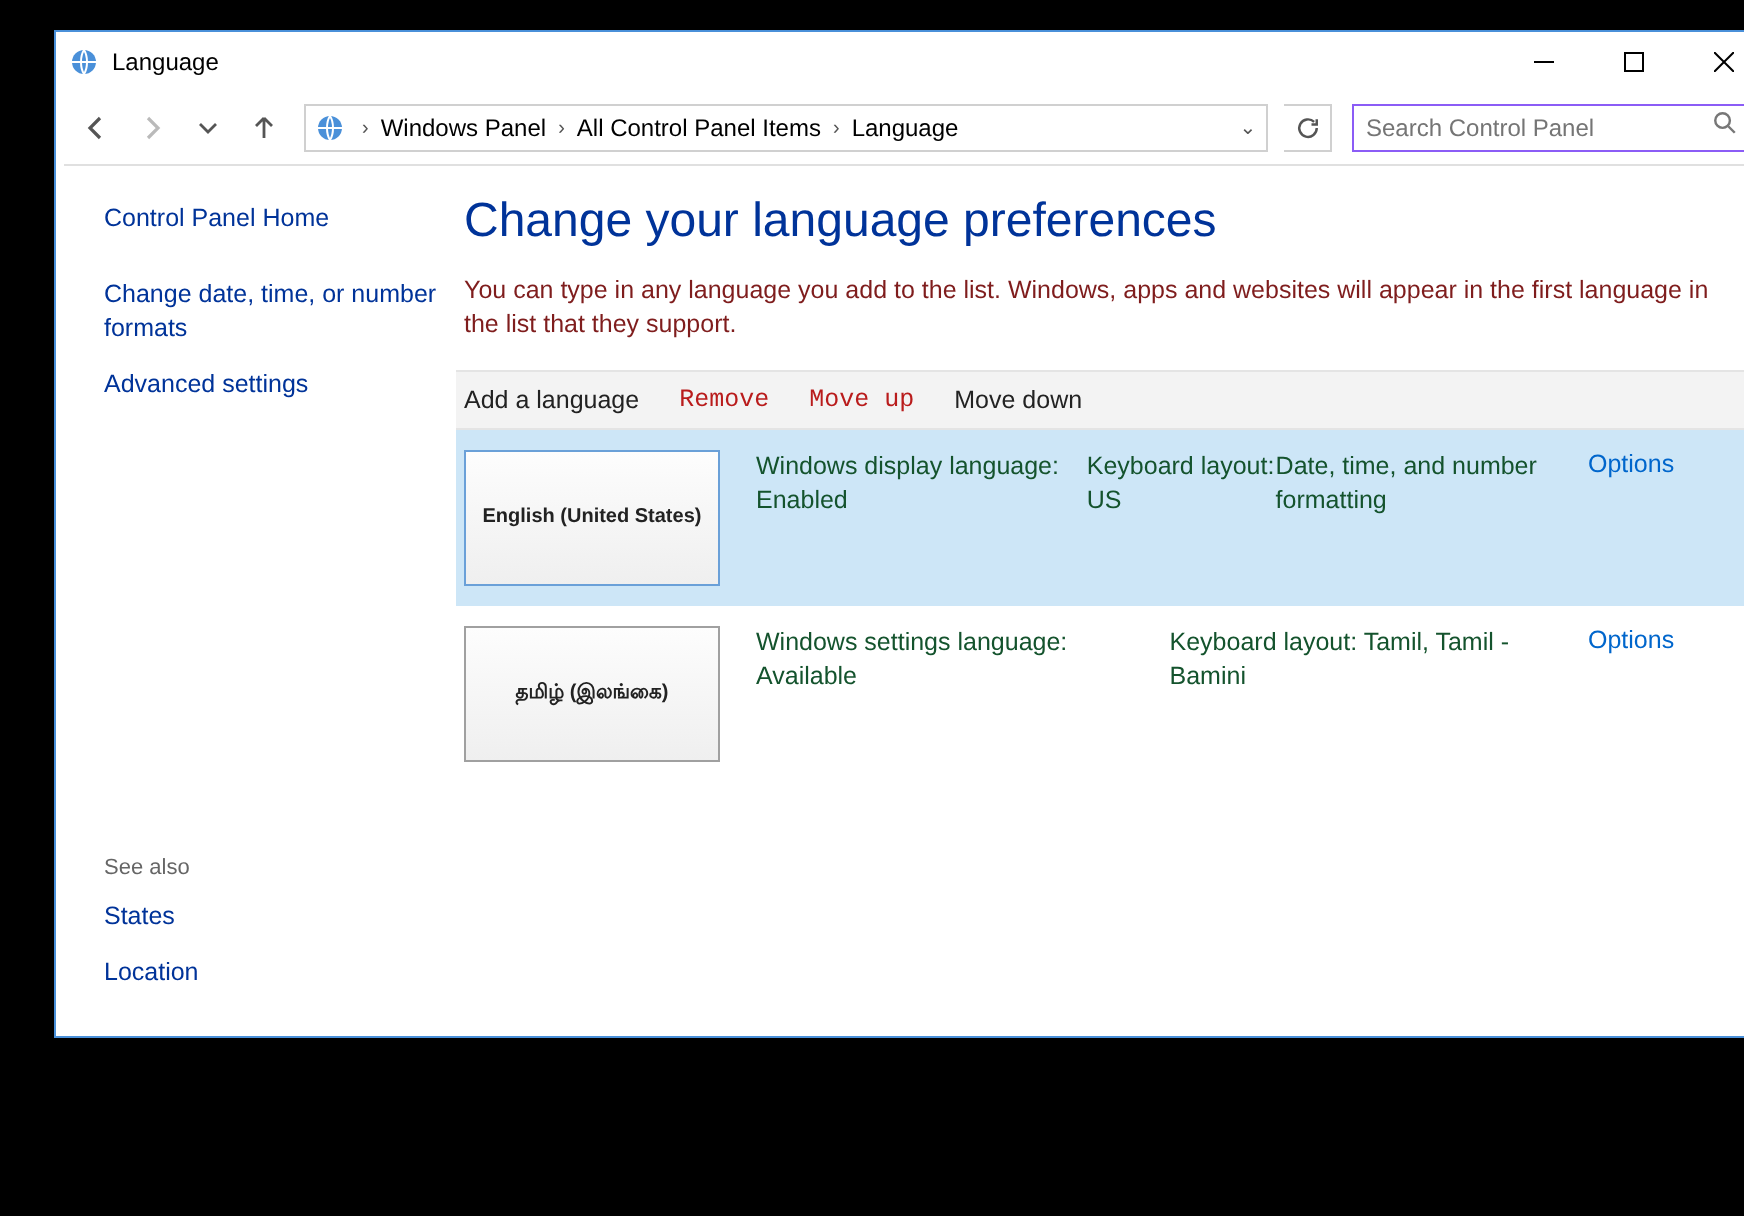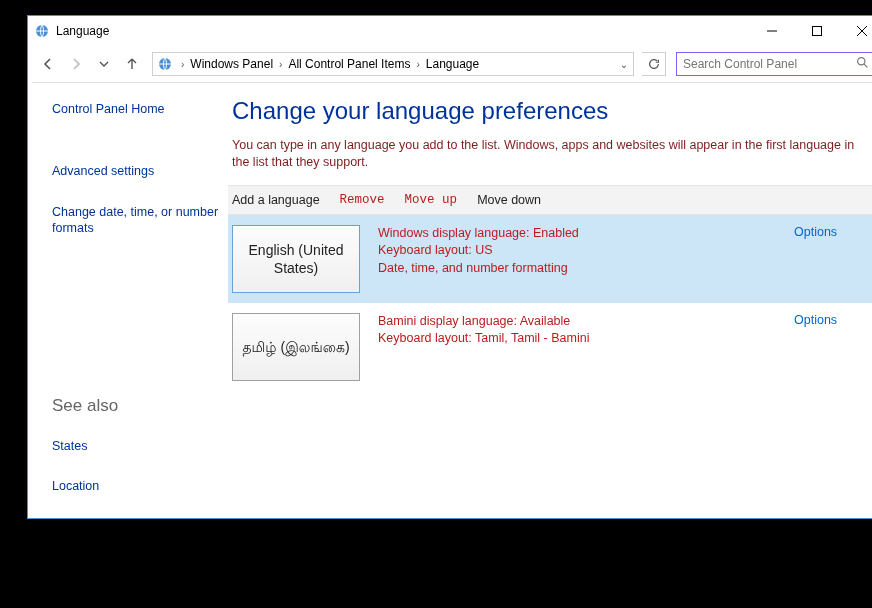--- a/index.html
+++ b/index.html
@@ -22,36 +22,36 @@
   .chev { font-size: 10px; color: #555; padding: 0 4px; }
   .addr-spacer { flex: 1; }
   .addr-drop { width: 18px; text-align: center; color: #555; font-size: 10px; }
   .refresh-btn { width: 24px; height: 24px; border: 1px solid #d0d0d0; border-left: none; display: flex; align-items: center; justify-content: center; }
   .search-box { width: 200px; height: 24px; border: 1px solid #8b5cf6; margin-left: 6px; display: flex; align-items: center; padding: 0 6px; }
   .search-box input { border: none; outline: none; flex: 1; font-size: 12px; color: #666; background: transparent; }
   .search-icon { color: #666; }
   .sep-line { border-bottom: 1px solid #e0e0e0; margin: 0 4px; }
   
   .content { flex: 1; display: flex; overflow: hidden; }
-  .sidebar { width: 200px; padding: 18px 8px 12px 24px; display: flex; flex-direction: column; font-size: 12.5px; gap: 12px; }
+  .sidebar { width: 200px; padding: 18px 8px 12px 24px; display: flex; flex-direction: column; font-size: 12.5px; }
   .sidebar a { color: #003399; text-decoration: none; display: block; margin-bottom: 12px; line-height: 1.3; }
   .sidebar .spacer { flex: 1; }
-  .sidebar .see-also { color: #666; font-size: 17px; margin-bottom: 10px; }
+  .sidebar .see-also { color: #666; font-size: 11px; margin-bottom: 10px; }
   .main { flex: 1; padding: 14px 0 0 0; display: flex; flex-direction: column; }
   .main h1 { color: #003399; font-weight: normal; font-size: 24px; margin-bottom: 12px; padding-left: 4px; }
   .main .desc { font-size: 12.5px; color: #7f1d1d; line-height: 1.35; margin-bottom: 14px; padding-left: 4px; padding-right: 12px; }
   .toolbar { background: #f3f3f3; border-top: 1px solid #e4e4e4; border-bottom: 1px solid #e4e4e4; height: 30px; display: flex; align-items: center; padding-left: 4px; gap: 20px; font-size: 12.5px; }
   .toolbar .tbtn { color: #222; cursor: default; }
   .toolbar .tbtn.disabled { color: #b91c1c; font-family: Liberation Mono, monospace; }
   .lang-list { flex: 1; overflow: auto; }
   .lang-row { display: flex; align-items: stretch; min-height: 88px; padding: 10px 0; }
   .lang-row.selected { background: #cde6f7; }
-  .lang-tile { width: 128px; margin: 0 8px 0 4px; border: 1px solid #a0a0a0; background: linear-gradient(#fdfdfd,#efefef); display: flex; align-items: center; justify-content: center; text-align: center; font-size: 14px; color: #222; padding: 8px 6px; line-height: 1.3; }
+  .lang-tile { width: 128px; margin: 0 8px 0 4px; border: 1px solid #a0a0a0; background: linear-gradient(#fdfdfd,#efefef); display: flex; align-items: center; justify-content: center; text-align: center; font-size: 10px; color: #222; padding: 8px 6px; line-height: 1.3; font-weight: bold; }
   .lang-row.selected .lang-tile { border: 1px solid #6aa0d8; }
-  .lang-info { flex: 1; display: flex; flex-direction: column; justify-content: flex-start; font-size: 12.5px; color: #b91c1c; line-height: 1.4; padding-left: 10px; }
+  .lang-info { flex: 1; display: flex; justify-content: center; font-size: 12.5px; color: #14532d; line-height: 1.4; padding-left: 10px; }
   .lang-options { width: 90px; display: flex; align-items: flex-start; justify-content: flex-start; }
   .lang-options a { color: #0066cc; font-size: 12.5px; text-decoration: none; }
 </style>
 </head>
 <body>
 
 <div class="window">
   <div class="titlebar">
     <span class="app-icon">
       <svg viewBox="0 0 16 16">
@@ -131,22 +131,22 @@
           </svg>
       </span>
     </div>
   </div>
   <div class="sep-line"></div>
 
   <div class="content">
     <div class="sidebar">
       <a href="#">Control Panel Home</a>
       <div style="height:10px"></div>
+      <a href="#">Change date, time, or number formats</a>
       <a href="#">Advanced settings</a>
-      <a href="#">Change date, time, or number formats</a>
       <div class="spacer"></div>
       <div class="see-also">See also</div>
       <a href="#">States</a>
       <a href="#">Location</a>
     </div>
 
     <div class="main">
       <h1>Change your language preferences</h1>
       <p class="desc">You can type in any language you add to the list. Windows, apps and websites will appear in the first language in the list that they support.</p>
 
@@ -165,21 +165,21 @@
               <div>Keyboard layout: US</div>
               <div>Date, time, and number formatting</div>
             </div>
             <div class="lang-options">
               <a href="#">Options</a>
             </div>
           </div>
           <div class="lang-row">
             <div class="lang-tile">தமிழ் (இலங்கை)</div>
             <div class="lang-info">
-              <div>Bamini display language: Available</div>
+              <div>Windows settings language: Available</div>
               <div>Keyboard layout: Tamil, Tamil - Bamini</div>
             </div>
             <div class="lang-options">
               <a href="#">Options</a>
             </div>
           </div>
         </div>
     </div>
   </div>
 </div>

